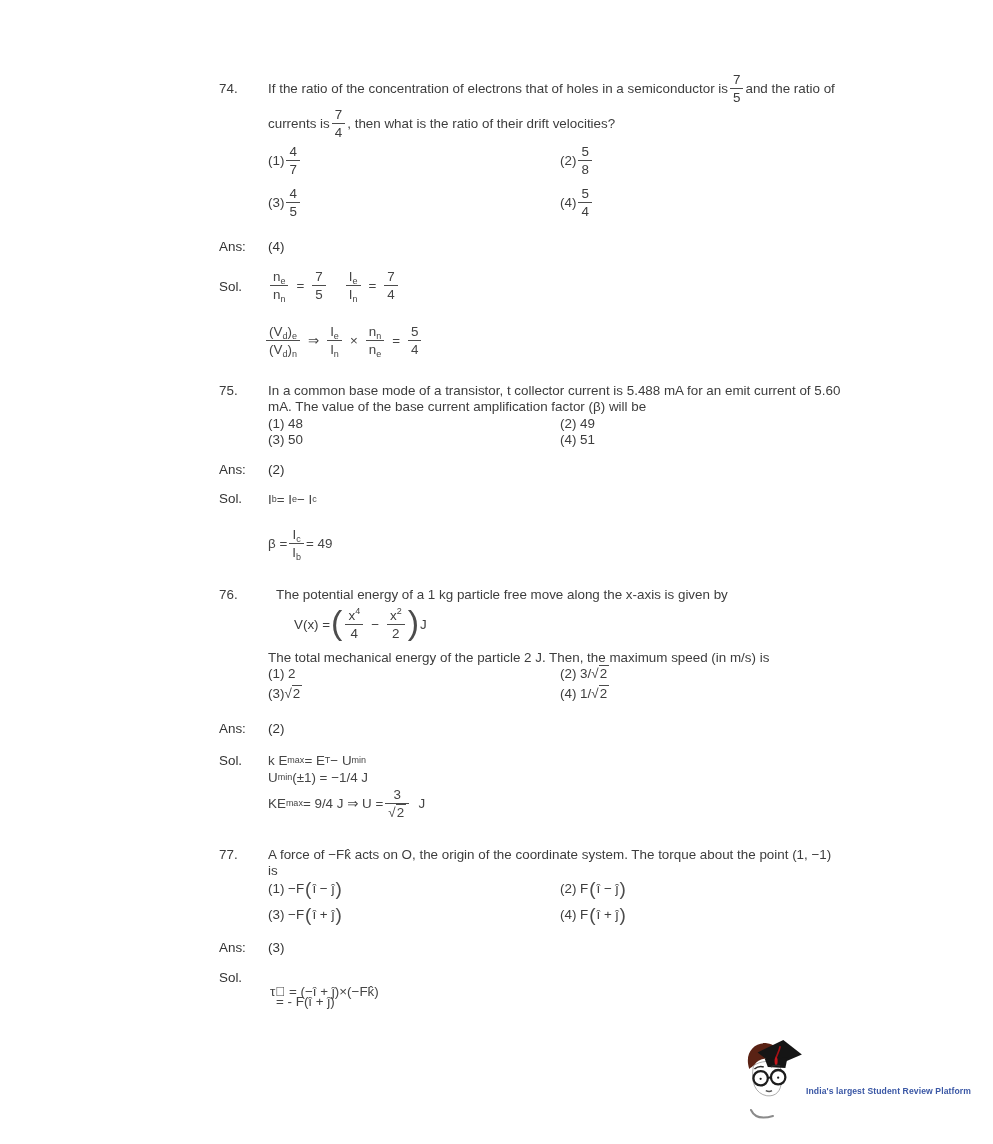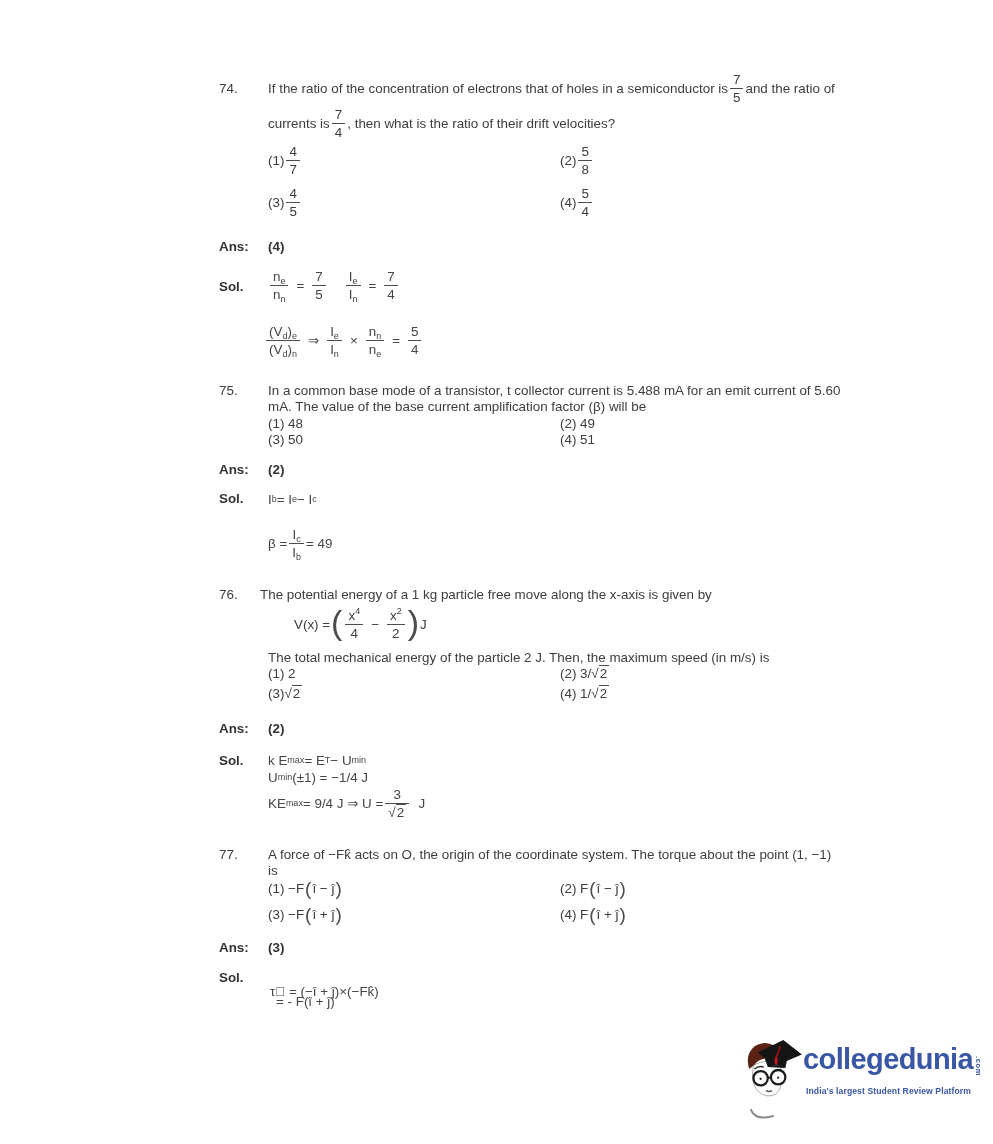--- a/index.html
+++ b/index.html
@@ -7,21 +7,21 @@
   html,body { margin:0; padding:0; background:#fff; }
   #page {
     position:relative; width:993px; height:1144px; background:#ffffff;
     font-family:"Liberation Sans", sans-serif; color:var(--ink); overflow:hidden;margin-left:12px;
   }
   .qnum, .pline { position:absolute; font-size:13.4px; line-height:16px; white-space:nowrap; color:var(--ink); }
   .mline { position:absolute; display:flex; align-items:center; font-size:13.4px; white-space:nowrap; color:var(--ink);justify-content:flex-end; }
   .optrow { position:absolute; display:flex; align-items:center; font-size:13.4px; white-space:nowrap; color:var(--ink); }
   .optrow .l { width:292px; display:flex; align-items:center; }
   .optrow .r { display:flex; align-items:center; }
-  .blab { position:absolute; font-size:13.4px; font-weight:bold; color:#333; white-space:nowrap; }
+  .blab { position:absolute; font-size:13.4px; font-weight:normal; color:#333; white-space:nowrap; }
   .solline { position:absolute; display:flex; align-items:center; font-size:13.4px; color:#454545; white-space:nowrap; }
   
   .fr { display:inline-block; text-align:center; vertical-align:middle; line-height:1.12; margin:0 2px; }
   .fr .nu { display:block; padding:0 3px 1px; }
   .fr .de { display:block; border-top:1.3px solid #4c4c4c; padding:1px 3px 0; }
   .op { margin:0 6px; }
   .gap { display:inline-block; width:16px; }
   
   .rt .ov { border-top:1.3px solid #4c4c4c; padding:0 2px 0 1px; }
   
@@ -137,21 +137,21 @@
     <div class="blab" style="left:207px;top:491px">Sol.</div>
     <div class="solline" style="left:256px;top:489px;height:20px">I<sub>b</sub> = I<sub>e</sub> − I<sub>c</sub></div>
     <div class="solline" style="left:256px;top:521px;height:44px">β = <span class="fr">
           <span class="nu">I<sub>c</sub></span>
           <span class="de">I<sub>b</sub></span>
         </span> = 49</div>
   </section>
 
   <section>
     <div class="qnum" style="left:207px;top:587px">76.</div>
-    <div class="pline" style="left:248px;top:587px">The potential energy of a 1 kg particle free move along the x-axis is given by</div>
+    <div class="pline" style="left:264px;top:587px">The potential energy of a 1 kg particle free move along the x-axis is given by</div>
     <div class="mline" style="left:282px;top:602px;height:44px">V(x) = <span class="bp">(</span><span class="fr">
           <span class="nu">x<sup>4</sup></span>
           <span class="de">4</span>
         </span><span class="op">−</span><span class="fr">
           <span class="nu">x<sup>2</sup></span>
           <span class="de">2</span>
         </span><span class="bp">)</span> J</div>
     <div class="pline" style="left:256px;top:650px">The total mechanical energy of the particle 2 J. Then, the maximum speed (in m/s) is</div>
     <div class="optrow" style="left:256px;top:664px;height:18px">
       <span class="l">(1) 2</span>
@@ -201,23 +201,19 @@
       <path d="M35 19 C33 20 33 27 35 28 C37 27 37 20 35 19 Z" fill="#c4161c"></path>
       <path d="M14 31 Q18 27.5 23 29" stroke="#2b2b2b" stroke-width="1.5" fill="none"></path>
       <path d="M30 29 Q34 26.5 39 28" stroke="#2b2b2b" stroke-width="1.5" fill="none"></path>
       <circle cx="20" cy="40" r="7" fill="#ffffff" stroke="#1d1d1d" stroke-width="2.2"></circle>
       <circle cx="37" cy="39" r="7" fill="#ffffff" stroke="#1d1d1d" stroke-width="2.2"></circle>
       <path d="M27 39.6 L30 39.2" stroke="#1d1d1d" stroke-width="2"></path>
       <circle cx="20" cy="40.5" r="1.1" fill="#1d1d1d"></circle>
       <circle cx="37" cy="39.5" r="1.1" fill="#1d1d1d"></circle>
       <path d="M25 52 Q28.5 53.6 31 52" stroke="#555" stroke-width="1.4" fill="none"></path>
     </svg>
-    <div class="brand-row">
-      <span class="brand">collegedunia</span>
-      <span class="tld">.com</span>
-    </div>
     <div class="tagline">India's largest Student Review Platform</div>
     <svg class="swoosh" viewBox="0 0 28 18">
       <path d="M3 3 Q8 14 25 9" stroke="#8b8b8b" stroke-width="2" fill="none" stroke-linecap="round"></path>
     </svg>
   </div>
 
 </div>
 
 </body></html>

